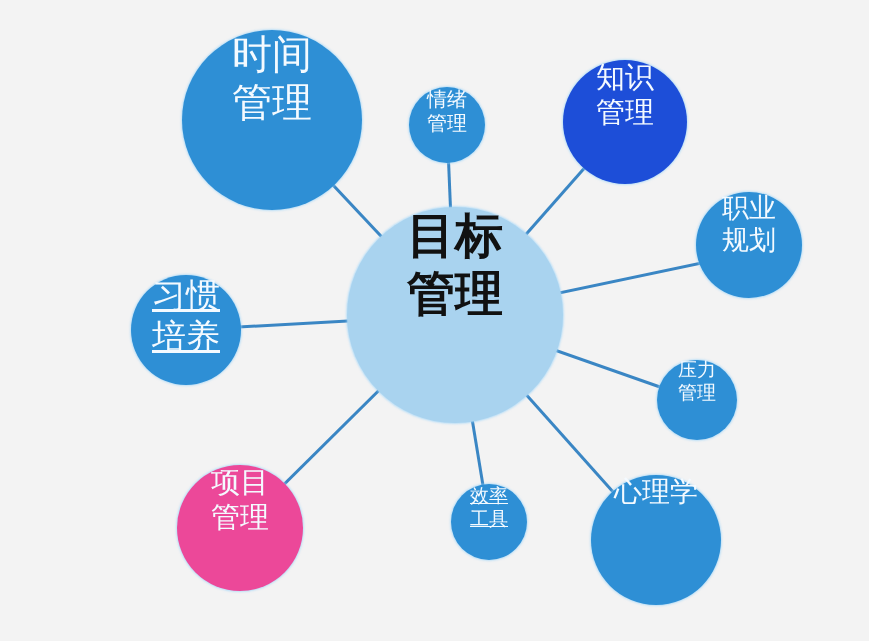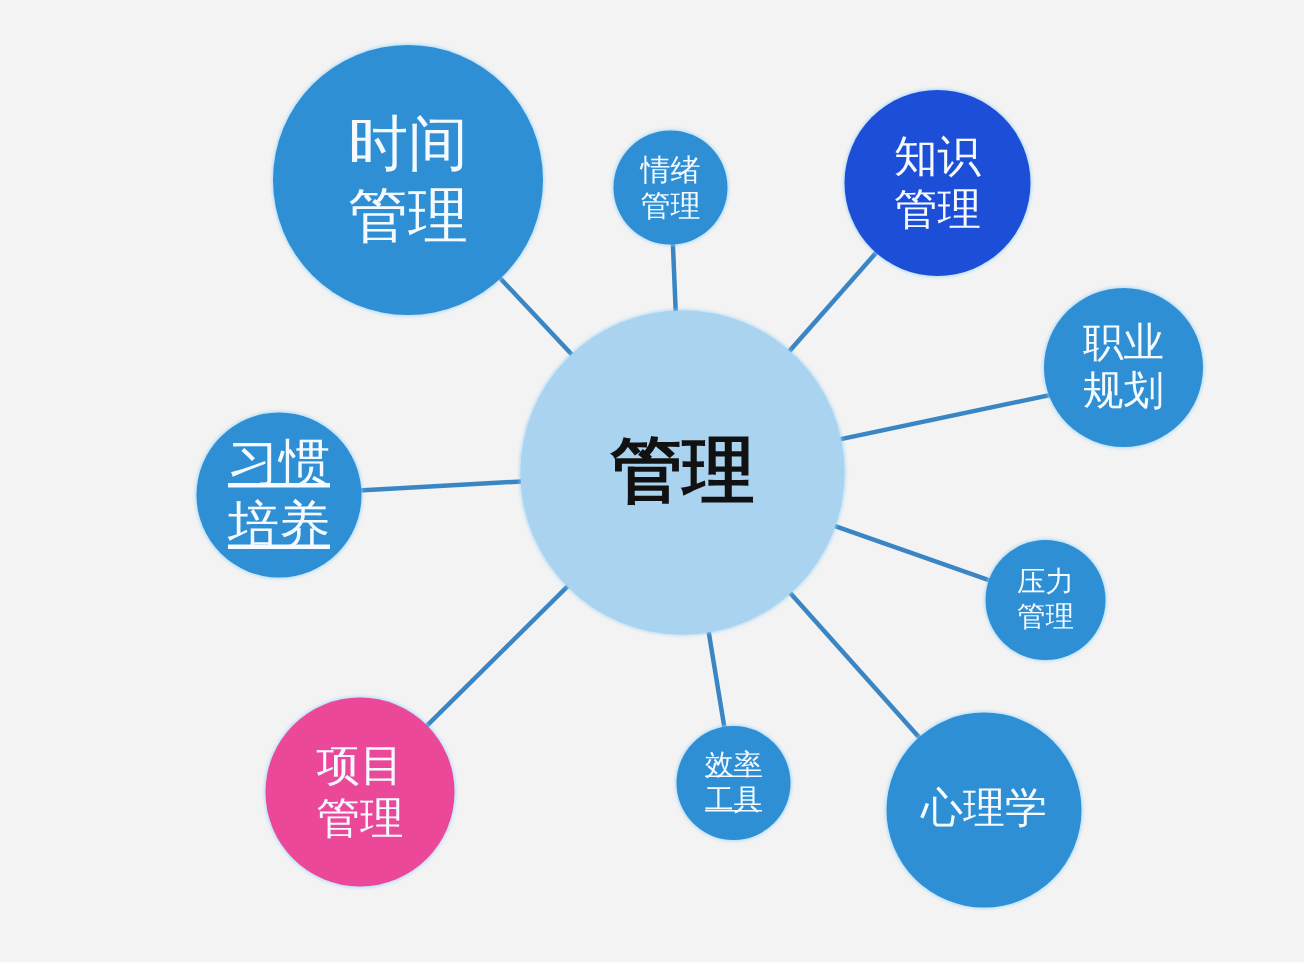--- a/index.html
+++ b/index.html
@@ -1,20 +1,20 @@
 <!DOCTYPE html>
 <html><head>
 <meta charset="utf-8">
 <style>
   html, body { margin:0; padding:0; }
   body { width:869px; height:641px; background:#f3f3f3; position:relative; overflow:hidden;
          font-family:"DejaVu Sans", "Liberation Sans", sans-serif; }
   svg.links { position:absolute; left:0; top:0; }
   .node { position:absolute; border-radius:50%; display:flex; flex-direction:column;
-          align-items:center; justify-content:center; text-align:center; color:#f4faff;
+          align-items:center; text-align:center; color:#f4faff;
           box-shadow:0 0 2px 1px rgba(150,210,250,0.6); }
   .node span { display:block; line-height:1.2; }
   .center { color:#111; font-weight:bold; }
 </style>
 </head>
 <body>
 
 <svg class="links" width="869" height="641">
     <line x1="455" y1="315" x2="272" y2="120" stroke="#3a86c4" stroke-width="3"></line>
     <line x1="455" y1="315" x2="447" y2="125" stroke="#3a86c4" stroke-width="3"></line>
@@ -40,31 +40,32 @@
       <span>管理</span>
     </div>
     <div class="node" style="left: 696px; top: 192px; height: 106px; width: 106px; background: rgb(46, 143, 213); font-size: 27px;">
       <span>职业</span>
       <span>规划</span>
     </div>
     <div class="node" style="left: 131px; top: 275px; height: 110px; width: 110px; background: rgb(46, 143, 213); font-size: 34px; text-decoration: underline;">
       <span>习惯</span>
       <span>培养</span>
     </div>
-    <div class="node" style="left: 657px; top: 360px; height: 80px; width: 80px; background: rgb(46, 143, 213); font-size: 19px;">
+    <div class="node" style="left: 657px; top: 360px; height: 80px; width: 80px; background: rgb(46, 143, 213); font-size: 19px; font-family: Liberation Mono, monospace;">
       <span>压力</span>
       <span>管理</span>
     </div>
     <div class="node" style="left: 451px; top: 484px; height: 76px; width: 76px; background: rgb(46, 143, 213); font-size: 19px; text-decoration: underline;">
       <span>效率</span>
       <span>工具</span>
     </div>
     <div class="node" style="left: 591px; top: 475px; height: 130px; width: 130px; background: rgb(46, 143, 213); font-size: 28px; font-family: Liberation Serif, serif;">
       <span>心理学</span>
     </div>
     <div class="node" style="left: 177px; top: 465px; height: 126px; width: 126px; background: #ec4899; font-size: 29px;">
       <span>项目</span>
       <span>管理</span>
     </div>
     <div class="node center" style="left: 347px; top: 207px; height: 216px; width: 216px; background: rgb(169, 211, 239); font-size: 48px;">
+      <span>目标</span>
       <span>管理</span>
     </div>
   </div>
 
 </body></html>

